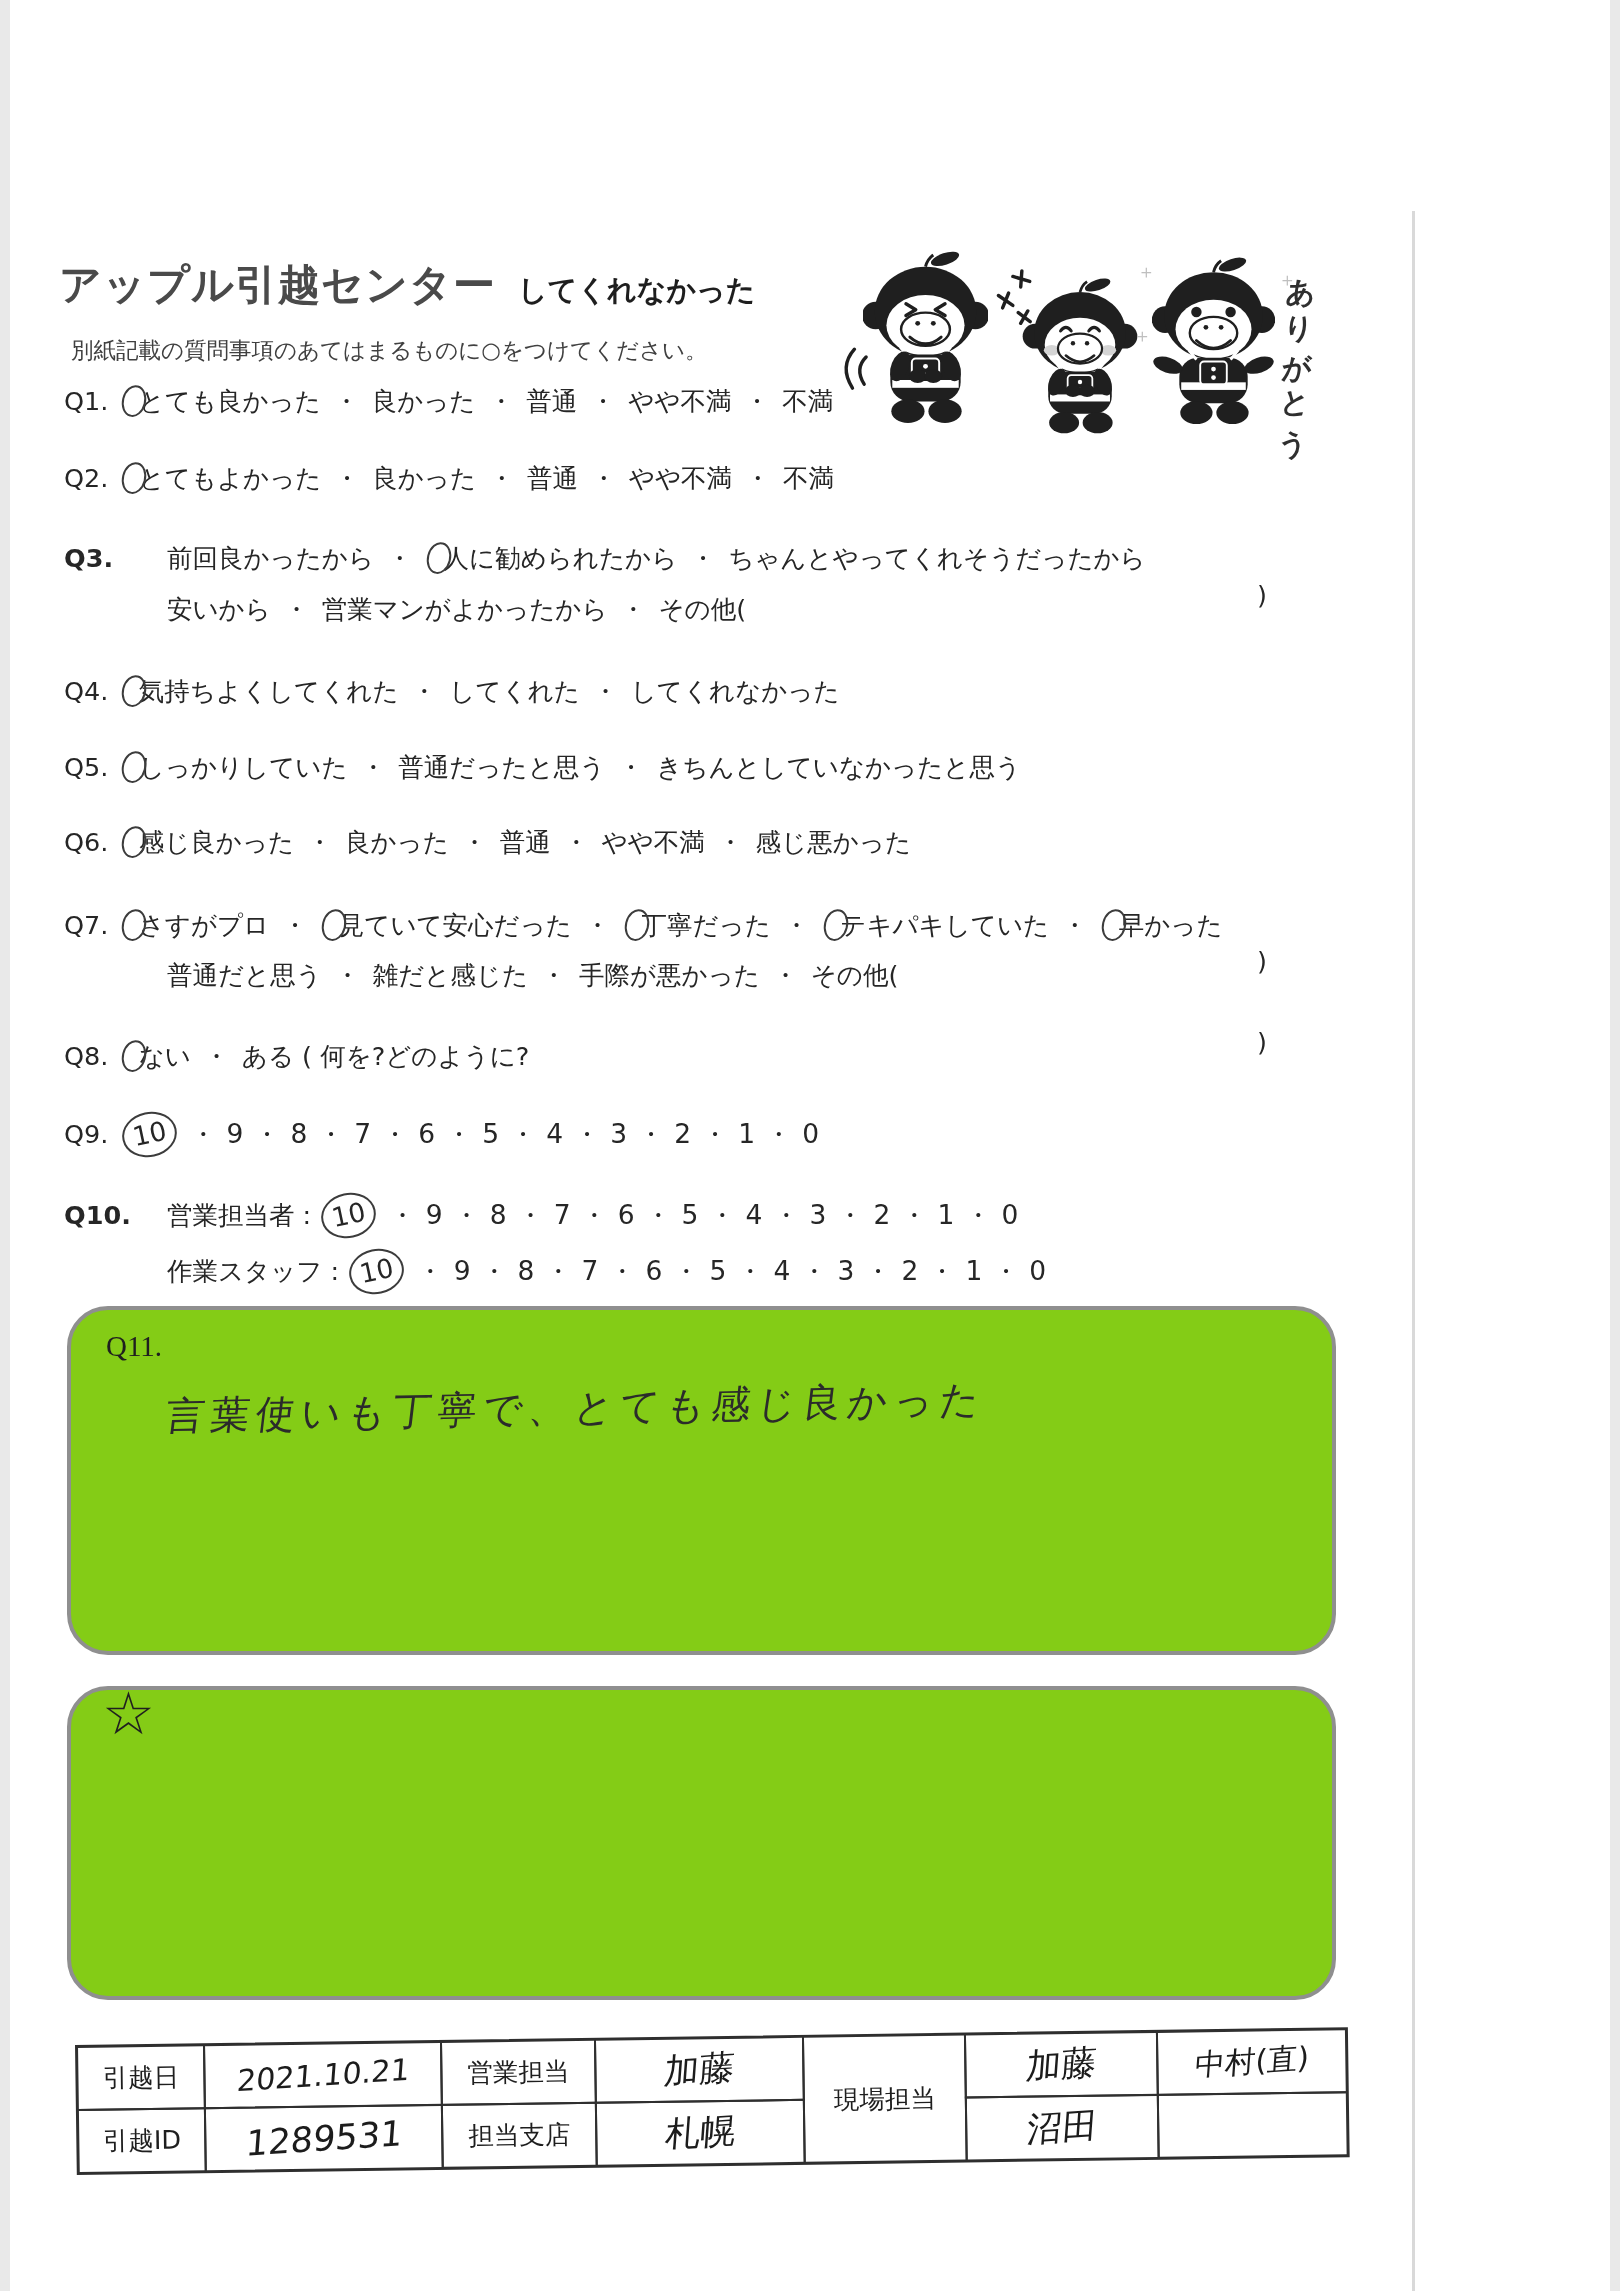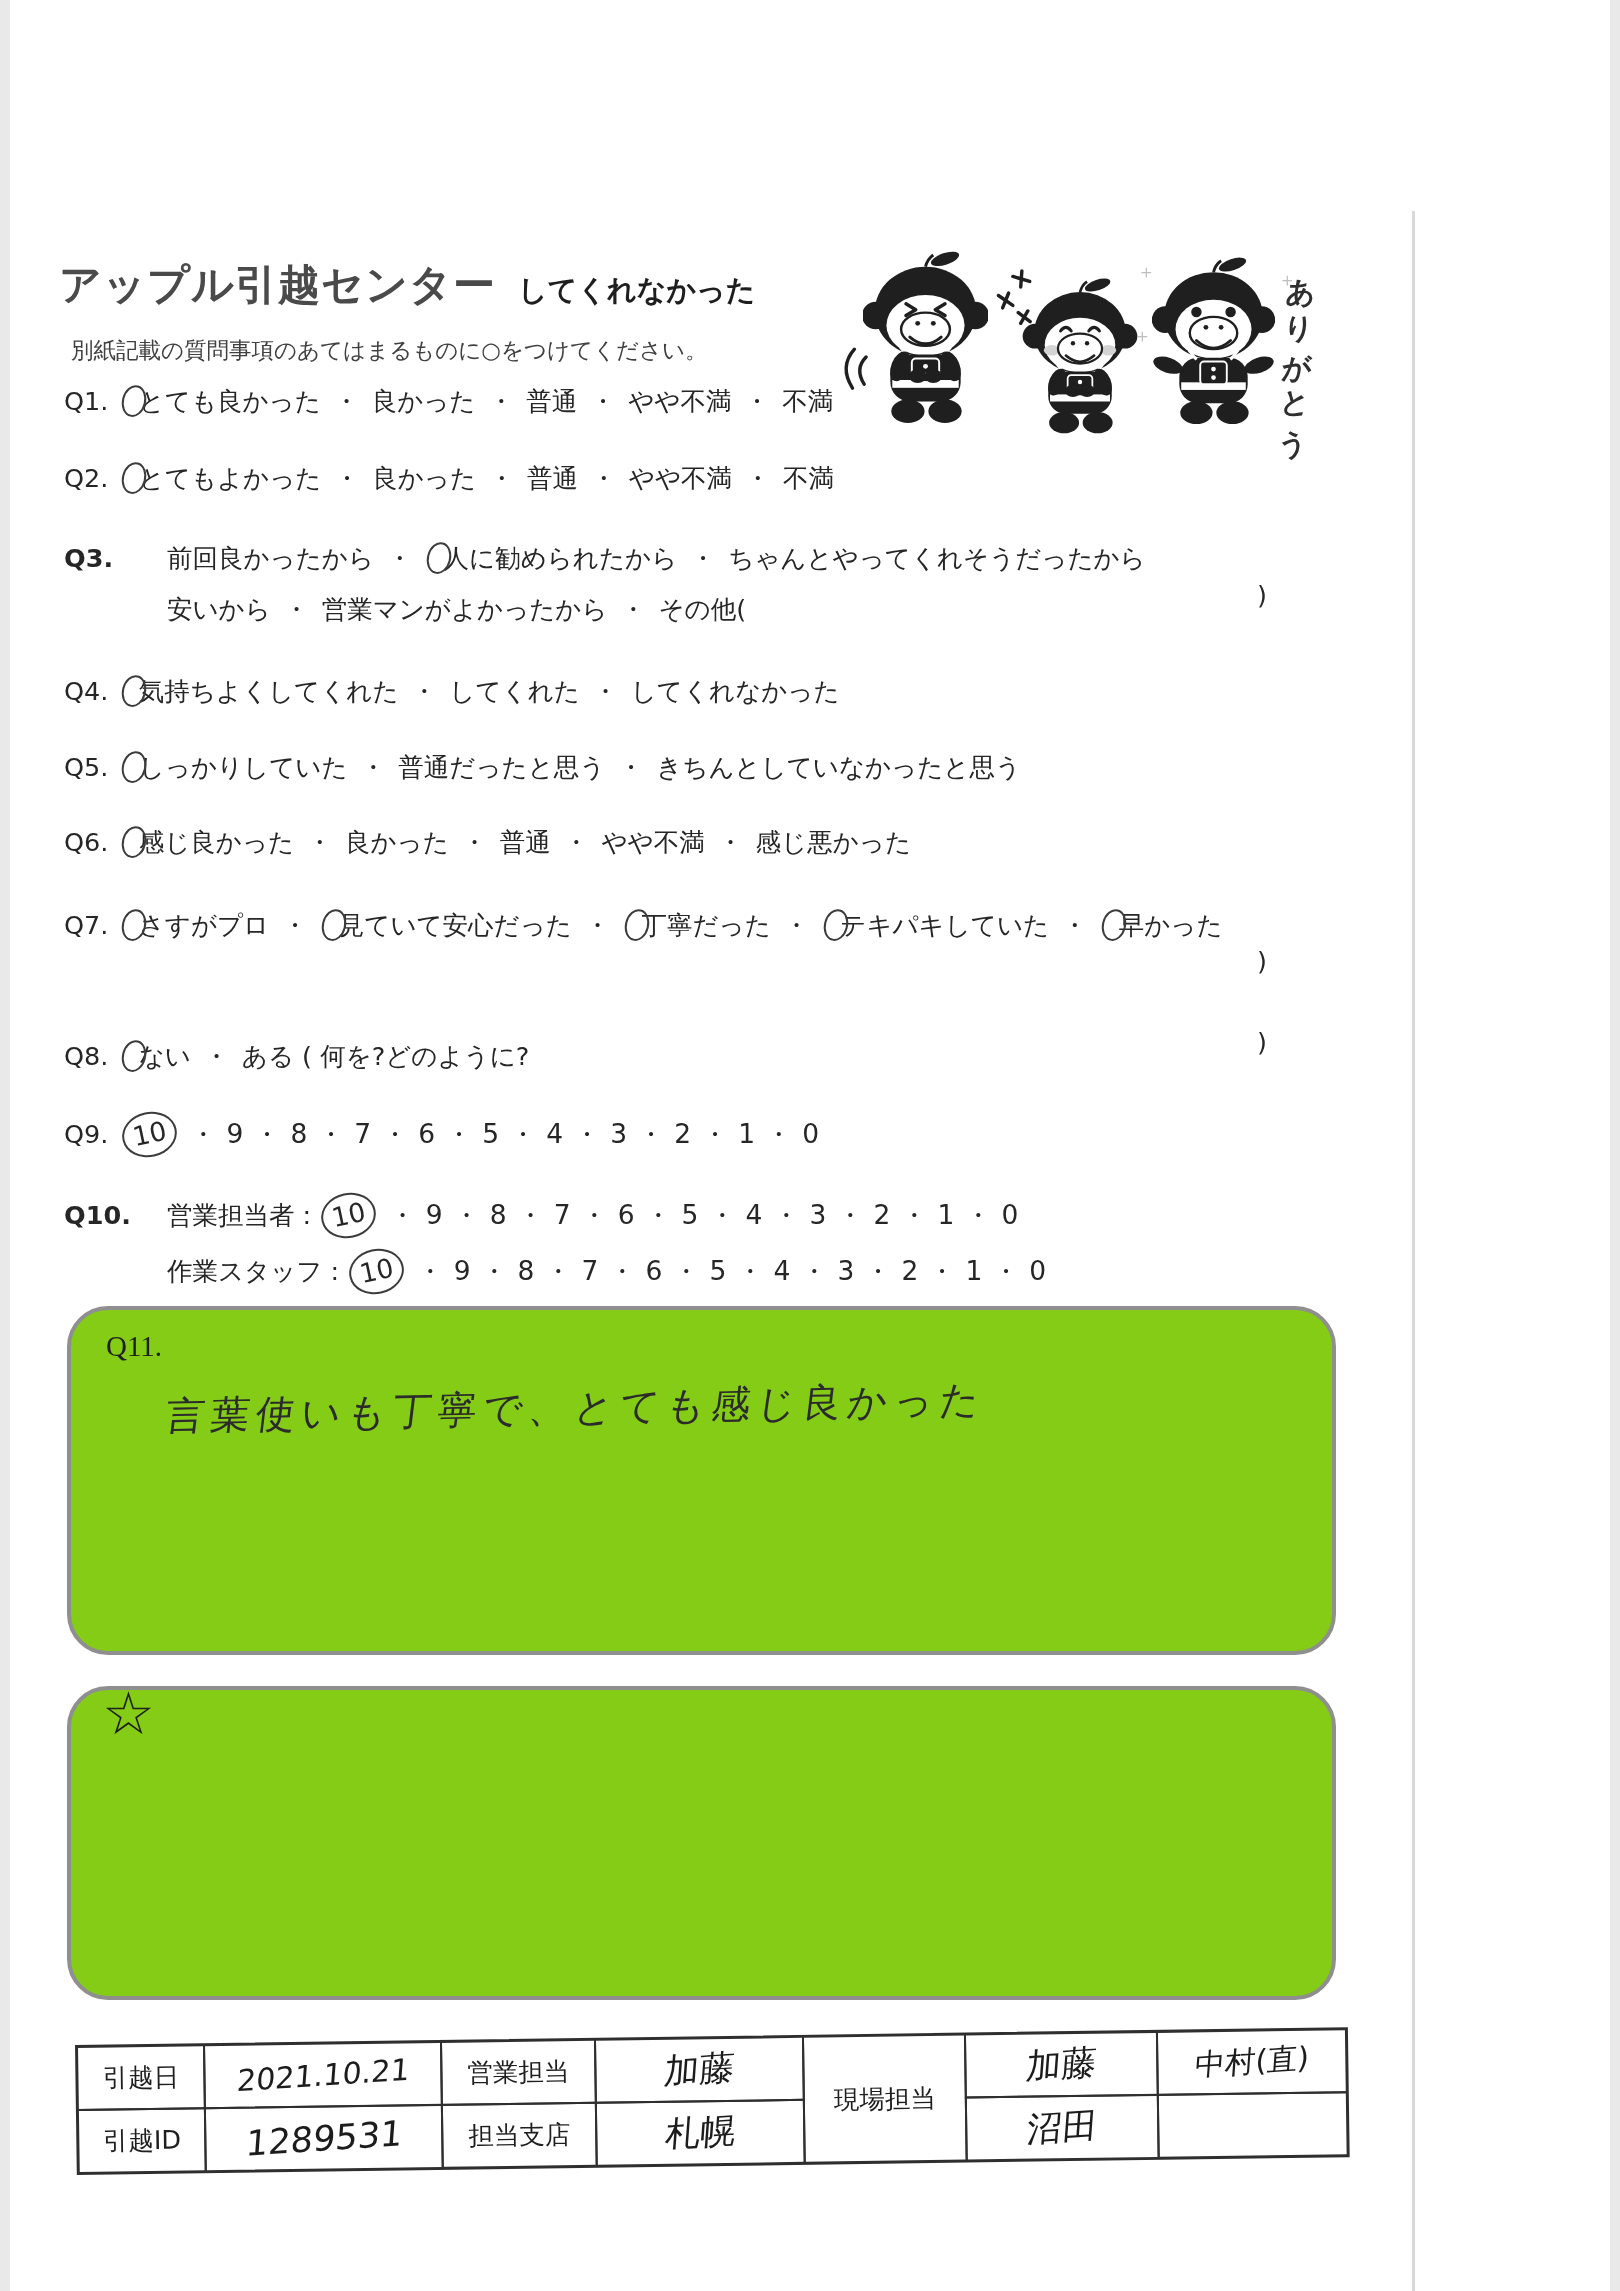--- a/index.html
+++ b/index.html
@@ -201,20 +201,23 @@
   </div>
 
   <div class="q-row" style="left:54px;top:825px">
     <span class="q-label">Q6.</span><span class="hand-circle"></span><span class="opt">感じ良かった</span><span class="sep">・</span><span class="opt">良かった</span><span class="sep">・</span><span class="opt">普通</span><span class="sep">・</span><span class="opt">やや不満</span><span class="sep">・</span><span class="opt">感じ悪かった</span>
   </div>
 
   <div class="q-row" style="left:54px;top:908px">
     <span class="q-label">Q7.</span><span class="hand-circle"></span><span class="opt">さすがプロ</span><span class="sep">・</span><span class="hand-circle"></span><span class="opt">見ていて安心だった</span><span class="sep">・</span><span class="hand-circle"></span><span class="opt">丁寧だった</span><span class="sep">・</span><span class="hand-circle"></span><span class="opt">テキパキしていた</span><span class="sep">・</span><span class="hand-circle"></span><span class="opt">早かった</span>
   </div>
 
+  <div class="q-row" style="left:157px;top:958px">
+    <span class="opt">普通だと思う</span><span class="sep">・</span><span class="opt">雑だと感じた</span><span class="sep">・</span><span class="opt">手際が悪かった</span><span class="sep">・</span><span class="opt">その他(</span>
+  </div>
   <span class="paren" style="left:1247px;top:946px">)</span>
 
   <div class="q-row" style="left:54px;top:1039px">
     <span class="q-label">Q8.</span><span class="hand-circle"></span><span class="opt">ない</span><span class="sep">・</span><span class="opt">ある ( 何を?どのように?</span>
   </div>
   <span class="paren" style="left:1247px;top:1027px">)</span>
 
   <div class="q-row" style="left:54px;top:1117px">
     <span class="q-label">Q9.</span><span class="num circled-num">10</span><span class="num-sep">・</span><span class="num">9</span><span class="num-sep">・</span><span class="num">8</span><span class="num-sep">・</span><span class="num">7</span><span class="num-sep">・</span><span class="num">6</span><span class="num-sep">・</span><span class="num">5</span><span class="num-sep">・</span><span class="num">4</span><span class="num-sep">・</span><span class="num">3</span><span class="num-sep">・</span><span class="num">2</span><span class="num-sep">・</span><span class="num">1</span><span class="num-sep">・</span><span class="num">0</span>
   </div>

